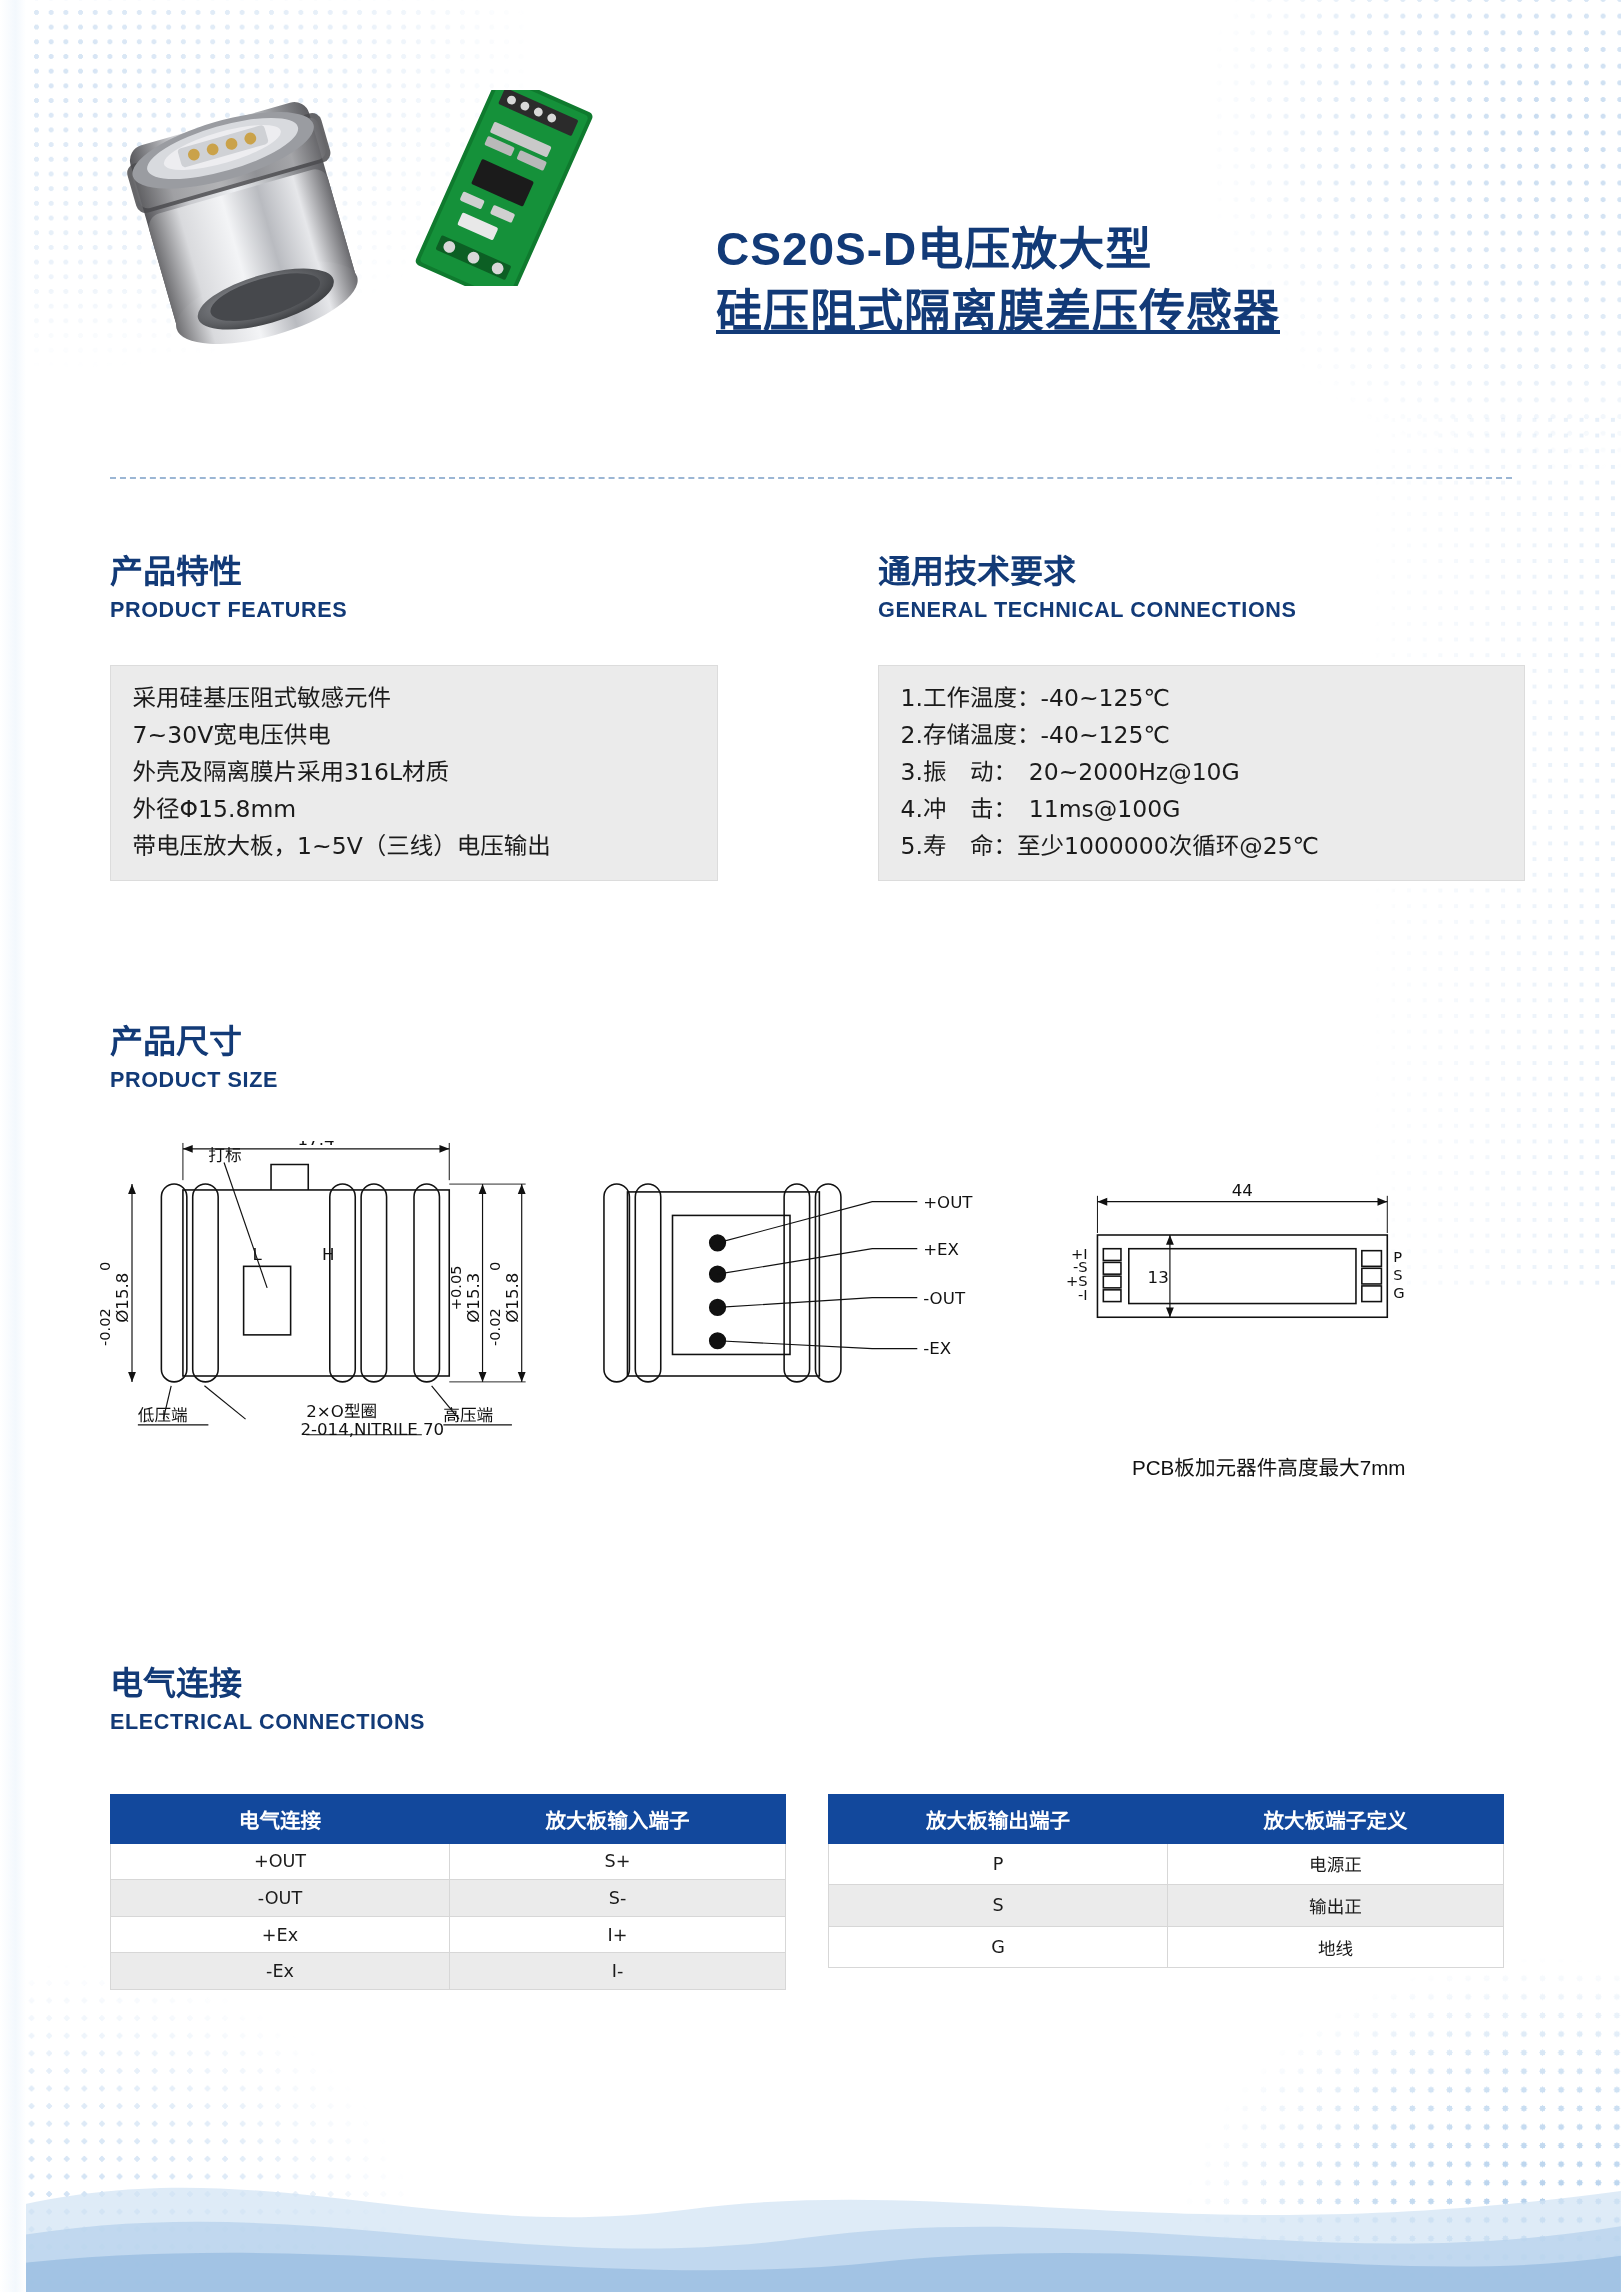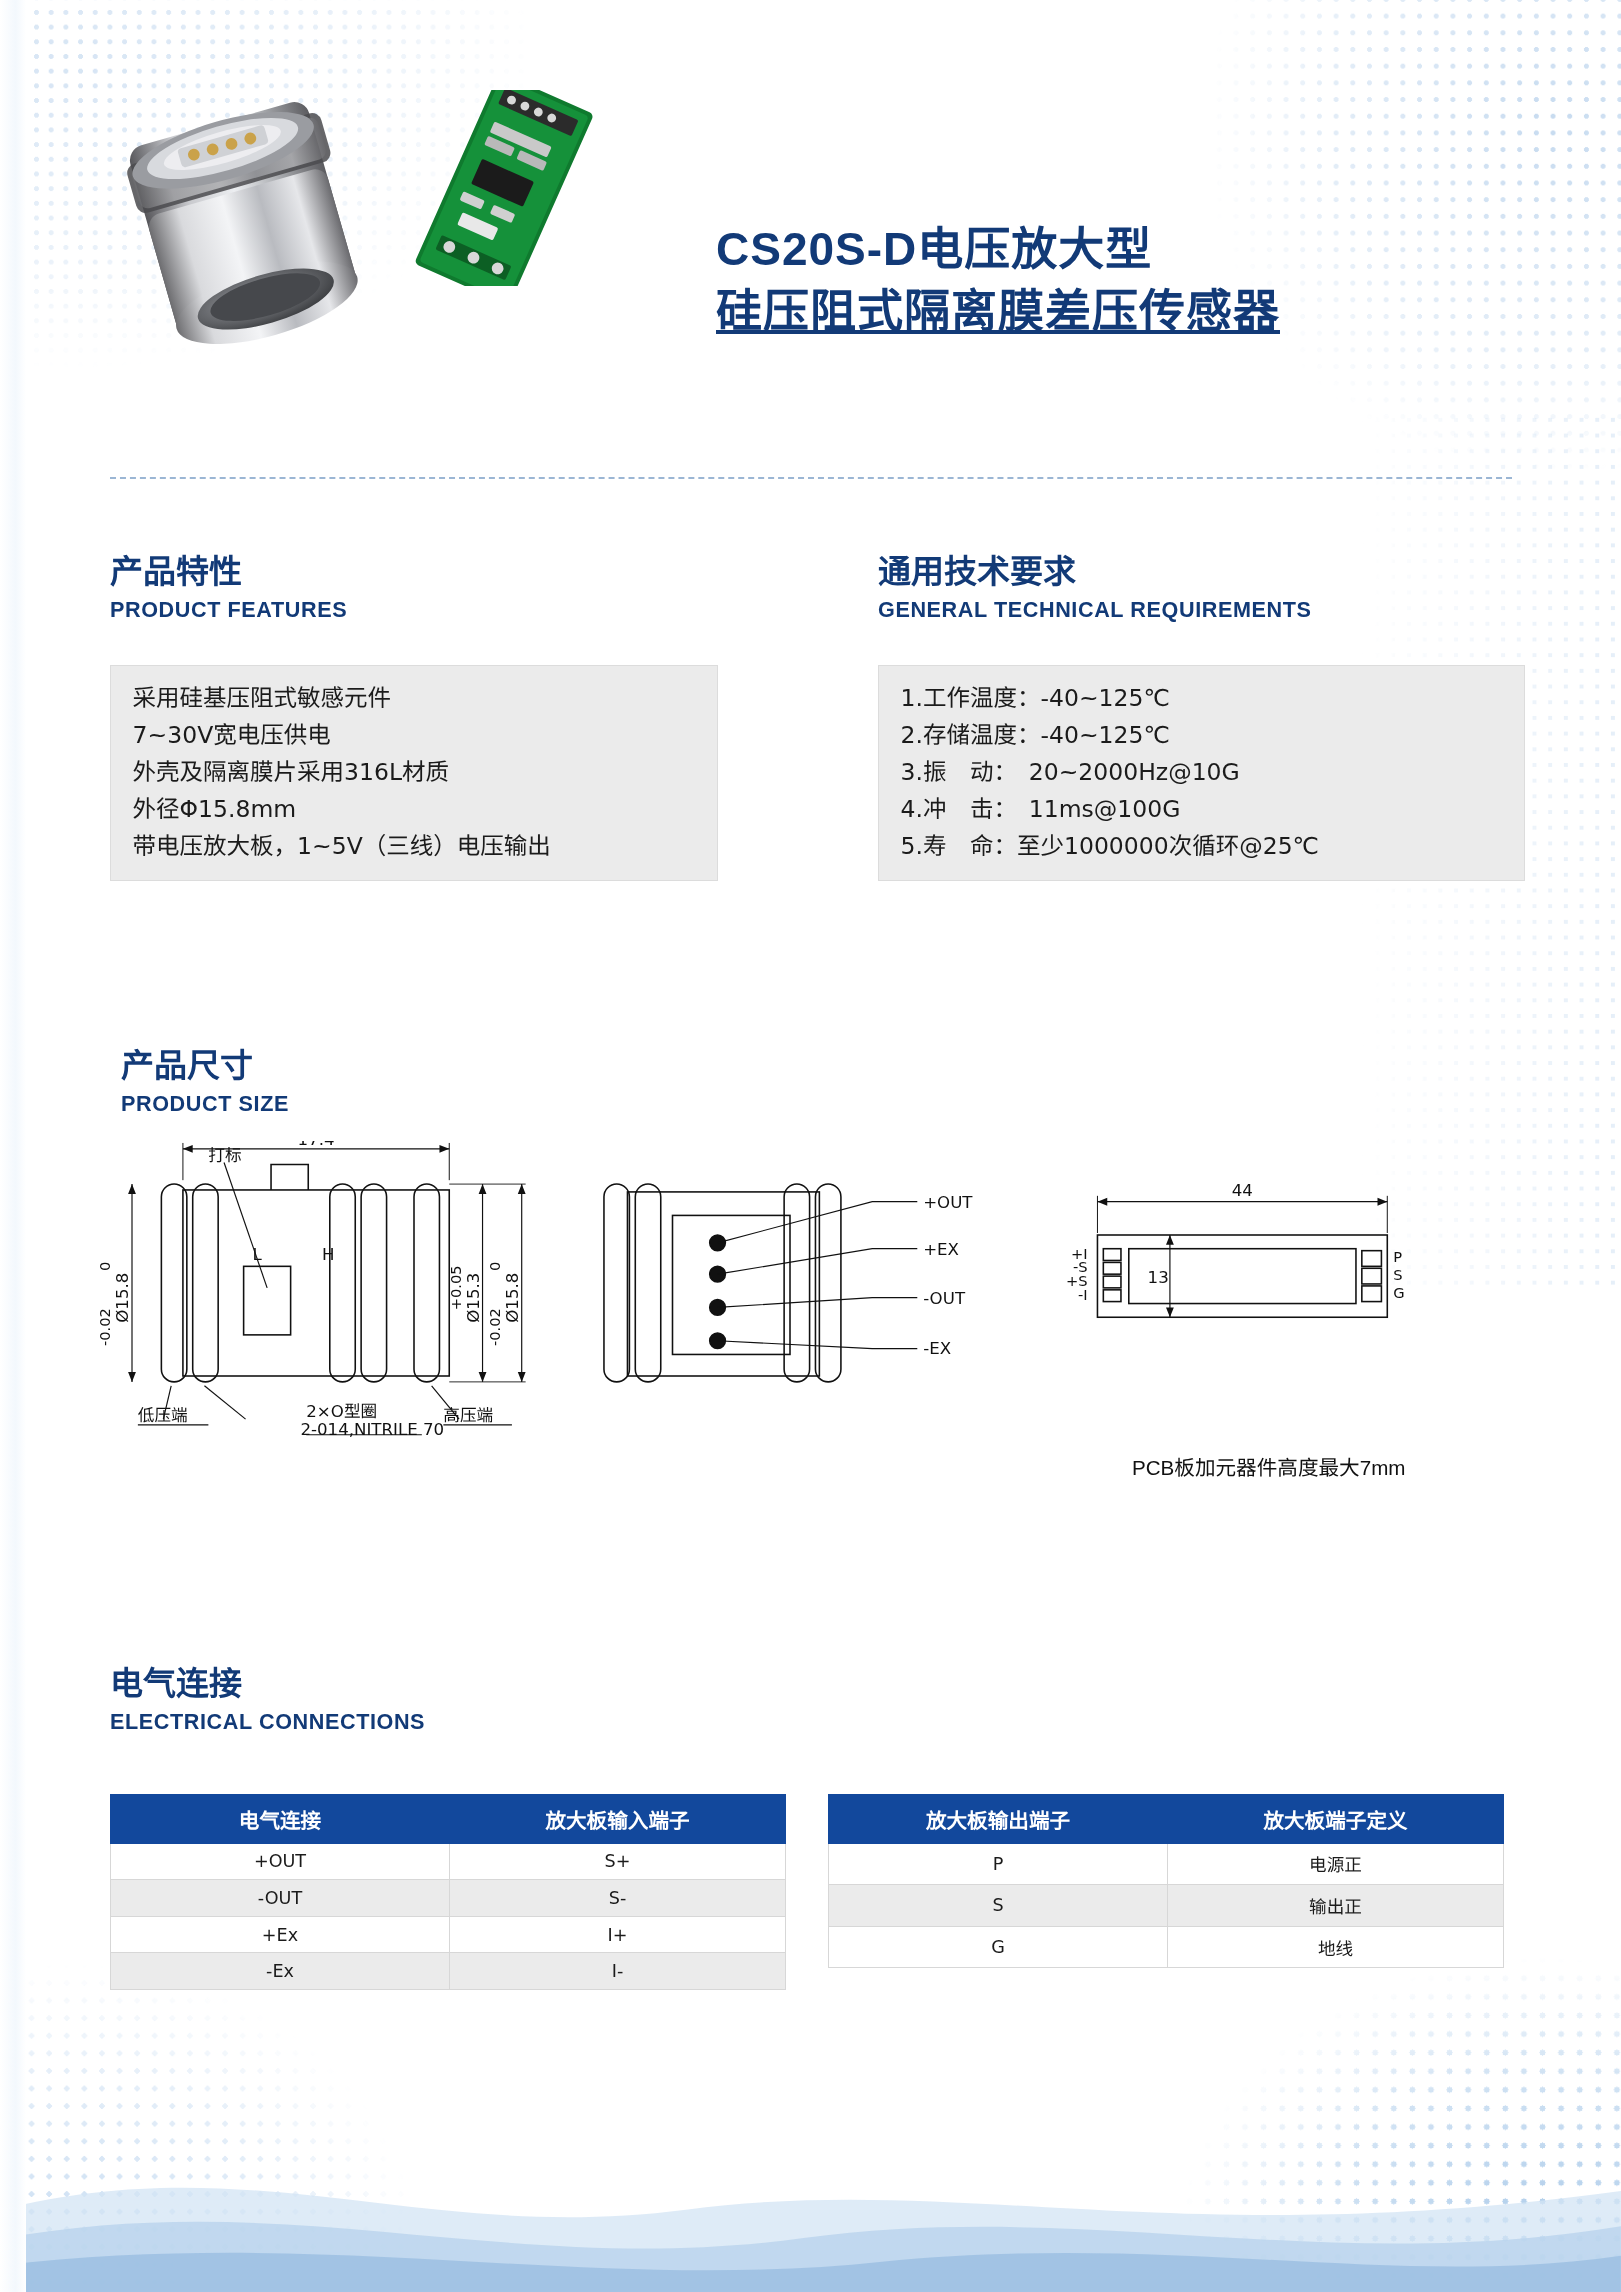--- a/index.html
+++ b/index.html
@@ -75,21 +75,21 @@
     position:absolute;left:110px;top:477px;width:1402px;height:0;
     border-top:2px dashed #9bb6d4;
   }
 
   
   .sec-cn{font-size:33px;font-weight:700;color:#123a77;line-height:1.1;}
   .sec-en{font-size:21.6px;font-weight:700;color:#123a77;letter-spacing:0.6px;margin-top:6.9px;}
 
   .sec-features{position:absolute;left:110px;top:554px;}
   .sec-general{position:absolute;left:878px;top:554px;}
-  .sec-size{position:absolute;left:110px;top:1048px;margin-left:11px;}
+  .sec-size{position:absolute;left:110px;top:1024px;}
   .sec-elec{position:absolute;left:110px;top:1666px;}
 
   
   .infobox{
     position:absolute;background:#ebebeb;border:1px solid #dcdcdc;
     padding:13.7px 21.6px 15.7px 21.6px;box-sizing:border-box;
   }
   .infobox .row{
     font-size:23.5px;color:#1b1b1b;line-height:37px;white-space:nowrap;
     font-family:"DejaVu Sans","Liberation Sans",sans-serif;
@@ -222,21 +222,21 @@
   <div class="infobox" id="features-box">
     <div class="row">采用硅基压阻式敏感元件</div>
     <div class="row">7~30V宽电压供电</div>
     <div class="row">外壳及隔离膜片采用316L材质</div>
     <div class="row">外径Φ15.8mm</div>
     <div class="row">带电压放大板，1~5V（三线）电压输出</div>
   </div>
 
   <div class="sec-general">
     <div class="sec-cn">通用技术要求</div>
-    <div class="sec-en">GENERAL TECHNICAL REQUIREMENTS</div>
+    <div class="sec-en">GENERAL TECHNICAL CONNECTIONS</div>
   </div>
   <div class="infobox" id="general-box">
     <div class="row">1.工作温度：-40~125℃</div>
     <div class="row">2.存储温度：-40~125℃</div>
     <div class="row">3.振　动：　20~2000Hz@10G</div>
     <div class="row">4.冲　击：　11ms@100G</div>
     <div class="row">5.寿　命：至少1000000次循环@25℃</div>
   </div>
 
   <div class="sec-size">

